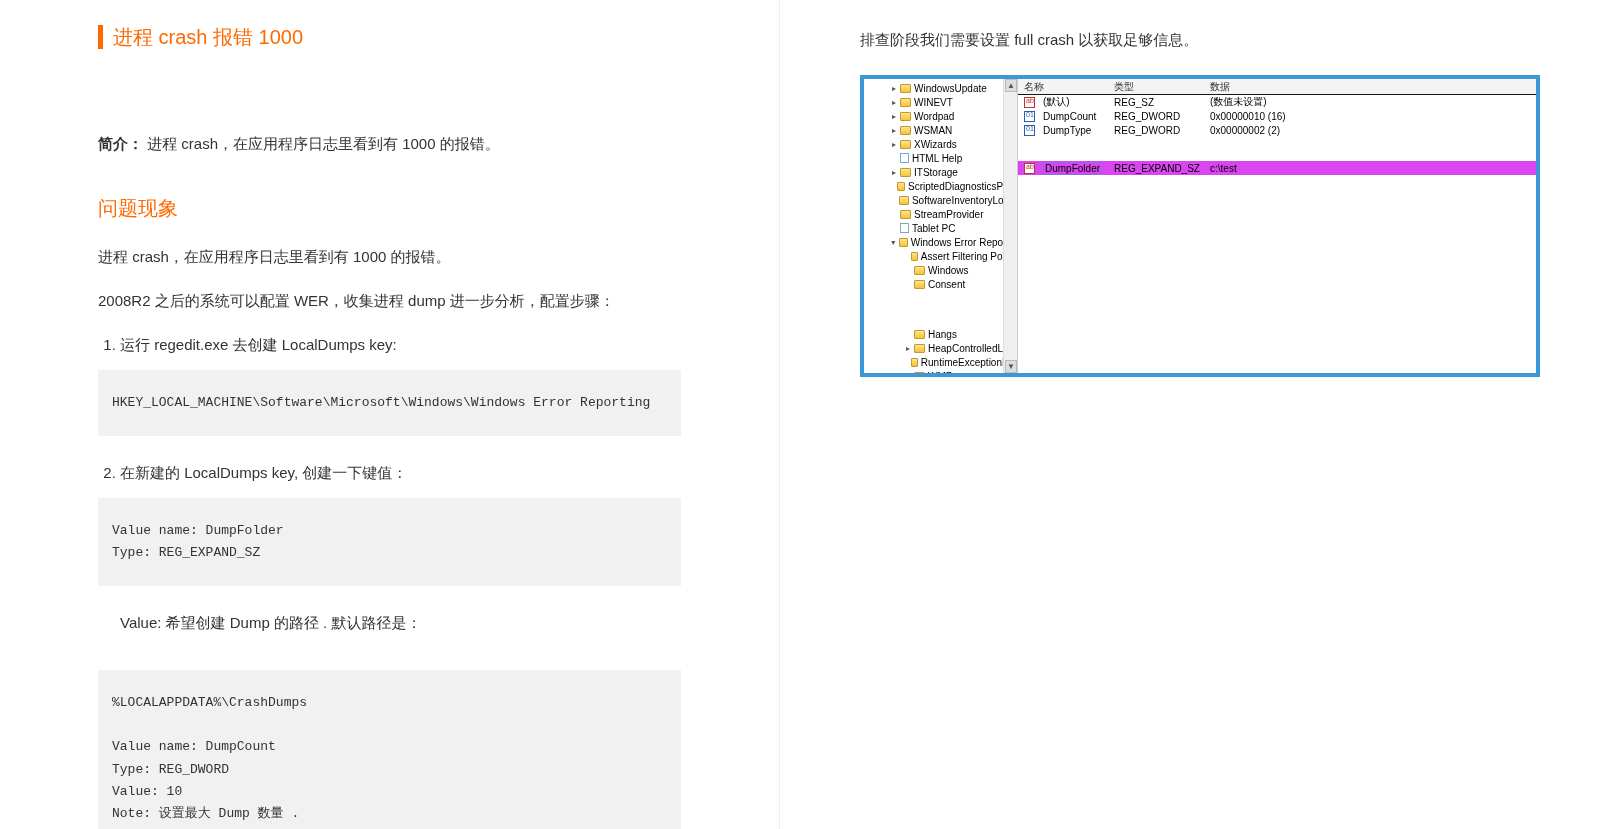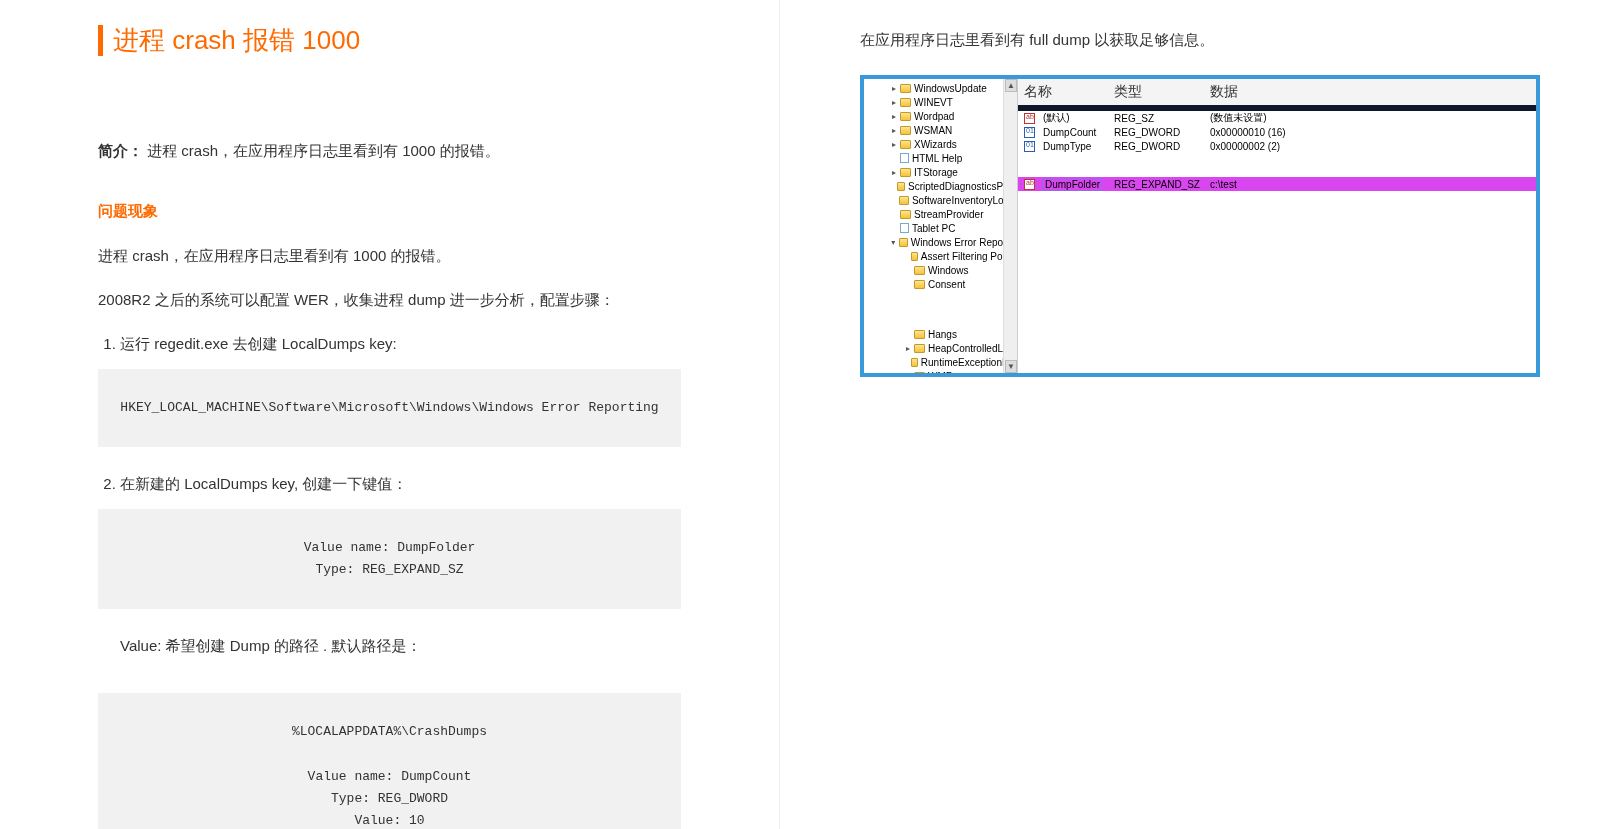--- a/index.html
+++ b/index.html
@@ -17,31 +17,31 @@
 .col-left {
   width: 780px;
   padding: 25px 98px 0 98px;
   border-right: 1px solid #eee;
 }
 .col-right {
   flex: 1;
   padding: 25px 60px 0 80px;
 }
 h1 {
-  font-size: 26px;
+  font-size: 20px;
   font-weight: 500;
   color: #ff6a00;
   border-left: 5px solid #ff6a00;
   padding-left: 10px;
   margin-bottom: 80px;
   line-height: 1.2;
 }
 h2 {
-  font-size: 15px;
-  font-weight: 700;
+  font-size: 20px;
+  font-weight: 400;
   color: #ff6a00;
   margin: 30px 0 20px;
 }
 p {
   color: #333;
   line-height: 2;
   margin-bottom: 14px;
 }
 .summary { margin-bottom: 36px; }
 .summary b { font-weight: 700; }
@@ -50,29 +50,28 @@
   padding-left: 22px;
   margin-bottom: 10px;
 }
 ol li {
   line-height: 2;
   color: #333;
   margin-bottom: 6px;
 }
 pre {
   background: #f1f1f1;
-  padding: 28px 14px;
+  padding: 22px 14px;
   font-family: "Courier New", Consolas, monospace;
   font-size: 13px;
   color: #333;
   white-space: pre;
   line-height: 1.7;
   margin: 8px 0 22px;
   overflow: hidden;
-  text-align: center;
 }
 .indented { padding-left: 22px; margin: 14px 0 32px; }
 
 
 .right-intro { margin-bottom: 20px; }
 .regedit {
   border: 4px solid #3a99d8;
   background: #fff;
   font-family: "Segoe UI", Tahoma, Arial, sans-serif;
   font-size: 10px;
@@ -128,24 +127,24 @@
 }
 .val-head, .val-row {
   display: grid;
   grid-template-columns: 90px 96px 1fr;
   align-items: center;
   padding: 0 6px;
   height: 15px;
 }
 .val-head {
   background: #f4f4f4;
-  border-bottom: 6px solid #0f172a;
-  color: #333;
-  height: 32px;
-  font-size: 14px;
+  border-bottom: 1px solid #0f172a;
+  color: #333;
+  height: 16px;
+  font-size: 10px;
 }
 .val-row { height: 14px; }
 .val-cell { display: flex; align-items: center; gap: 8px; }
 .vi-str {
   width: 11px; height: 11px; display: inline-block;
   background: #fff; border: 1px solid #b33;
   position: relative;
 }
 .vi-str::after { content:"ab"; color:#b33; font-size:7px; position:absolute; left:1px; top:-1px; }
 .vi-bin {
@@ -212,21 +211,21 @@
 Type: REG_DWORD
 Value: 10
 Note: 设置最大 Dump 数量 .
 
 Value name: DumpType
 Type: REG_DWORD
 Value: 2</pre>
 </div>
 
 <div class="col col-right">
-  <p class="right-intro">在应用程序日志里看到有 full dump 以获取足够信息。</p>
+  <p class="right-intro">排查阶段我们需要设置 full crash 以获取足够信息。</p>
 
   <div class="regedit">
     <div class="reg-body">
 
       <div class="reg-tree">
         <div class="reg-tree-inner" id="tree-host">
             <div class="tree-row" style="padding-left: 22px;">
               <span class="tree-caret">▸</span>
               <span class="tree-folder"></span>
               <span class="tree-label">WindowsUpdate</span>

